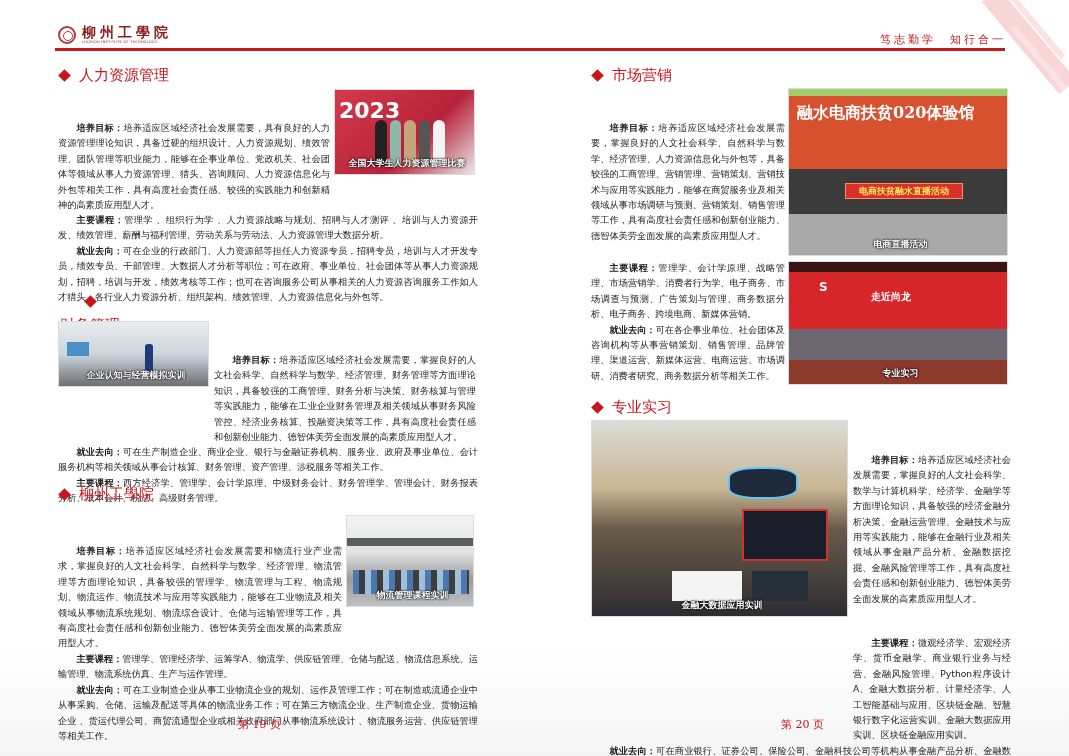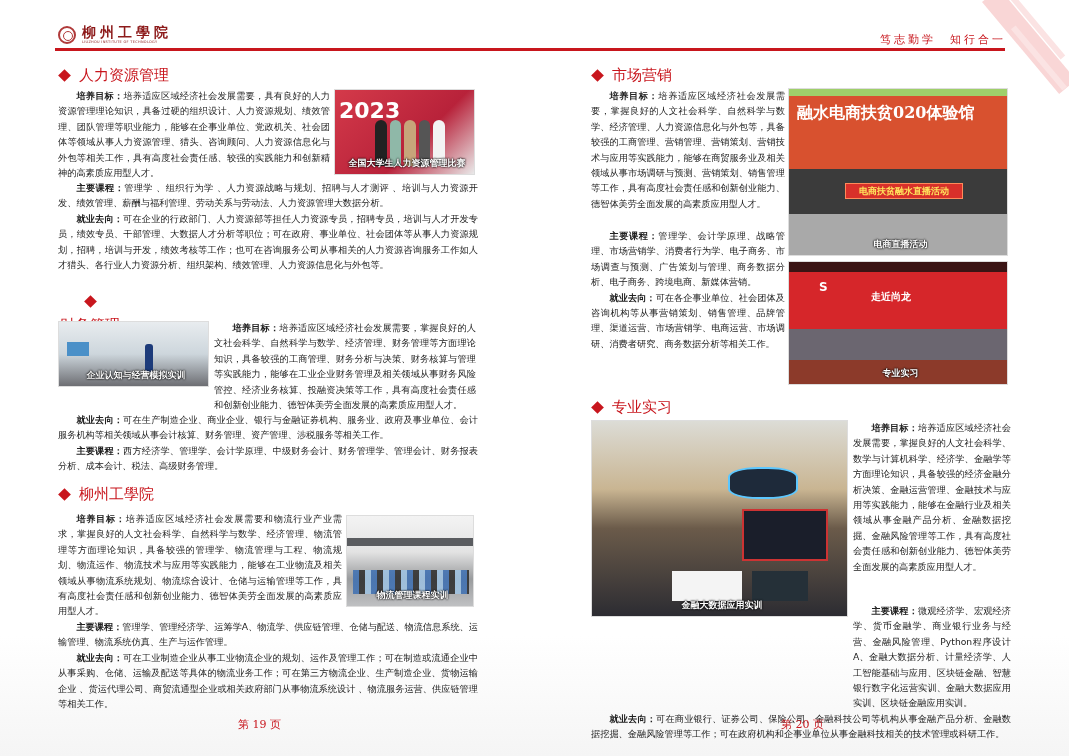--- a/index.html
+++ b/index.html
@@ -22,21 +22,21 @@
   .logo-cn { font-family: "DejaVu Serif", serif; font-size: 14px; color: #8d1b1b; letter-spacing: 4px; font-weight: bold; line-height: 16px; }
   .logo-en { font-size: 3.5px; color: #8d1b1b; letter-spacing: 0.3px; line-height: 5px; }
   .motto { position: absolute; left: 880px; top: 32px; font-size: 11px; color: #c8161d; letter-spacing: 3px; white-space: nowrap; }
   .watermark { position: absolute; right: 0; top: 0; width: 90px; height: 110px; overflow: hidden; }
   .watermark .wm { position: absolute; width: 120px; height: 22px; background: #f9d6d6; transform: rotate(50deg); }
 
   
   .sec-title { position: absolute; display: flex; align-items: center; gap: 10px; font-size: 15px; color: #c8161d; }
   .sec-title .diamond { width: 9px; height: 9px; background: #c8161d; transform: rotate(45deg); display: inline-block; }
 
-  .para { position: absolute; font-size: 9.2px; line-height: 15.4px; color: #222; text-align: justify; }
+  .para { position: absolute; font-size: 9.2px; line-height: 15.4px; color: #222; text-align: justify; margin-top: 32px; }
   .para .lbl { font-weight: bold; }
   .para p { text-indent: 2em; }
 
   .photo { position: absolute; overflow: hidden; border: 1px solid #ddd; }
   .photo .cap { position: absolute; left: 5px; right: 0; bottom: 4px; text-align: center; font-size: 9px; color: #fff; font-weight: bold; text-shadow: 0 0 2px #000, 0 0 2px #000; }
 
   .page-num { position: absolute; top: 717px; font-family: "DejaVu Serif", serif; font-size: 11px; color: #c8161d; }
 
   .bg-curve { position: absolute; left: 0; right: 0; bottom: 0; height: 120px; background: linear-gradient(180deg, rgba(255,255,255,0) 0%, #f5f5f5 100%); }
 </style>
@@ -128,21 +128,21 @@
 
     <div class="sec-title" style="left:58px; top:66px;">
       <span class="diamond"></span>
       <span>市场营销</span>
     </div>
     <div class="para" style="left:56px; top:88px; width:194px;">
       <p><span class="lbl">培养目标：</span><span>培养适应区域经济社会发展需要，掌握良好的人文社会科学、自然科学与数学、经济管理、人力资源信息化与外包等，具备较强的工商管理、营销管理、营销策划、营销技术与应用等实践能力，能够在商贸服务业及相关领域从事市场调研与预测、营销策划、销售管理等工作，具有高度社会责任感和创新创业能力、德智体美劳全面发展的高素质应用型人才。</span></p>
     </div>
     <div class="para" style="left:56px; top:228px; width:194px;">
       <p><span class="lbl">主要课程：</span><span>管理学、会计学原理、战略管理、市场营销学、消费者行为学、电子商务、市场调查与预测、广告策划与管理、商务数据分析、电子商务、跨境电商、新媒体营销。</span></p>
-      <p><span class="lbl">就业去向：</span><span>可在各企事业单位、社会团体及咨询机构等从事营销策划、销售管理、品牌管理、渠道运营、市场营销学、电商运营、市场调研、消费者研究、商务数据分析等相关工作。</span></p>
+      <p><span class="lbl">就业去向：</span><span>可在各企事业单位、社会团体及咨询机构等从事营销策划、销售管理、品牌管理、渠道运营、新媒体运营、电商运营、市场调研、消费者研究、商务数据分析等相关工作。</span></p>
     </div>
 
     <div class="photo" style="left:253px; top:88px; width:220px; height:168px; background:linear-gradient(180deg,#9fcf6a 0 4%,#d8512f 4% 48%,#3b3b3b 48% 75%,#a9a9a9 75% 100%);">
       <div style="position:absolute;left:8px;top:14px;font-family:'DejaVu Serif',serif;font-size:16px;color:#fff;font-weight:bold;white-space:nowrap;">融水电商扶贫020体验馆</div>
       <div style="position:absolute;left:56px;top:94px;width:118px;height:16px;background:#d8302a;border:1px solid #ff8a5a;font-size:9px;color:#ffe55c;font-weight:bold;text-align:center;line-height:14px;white-space:nowrap;">电商扶贫融水直播活动</div>
       <div class="cap">电商直播活动</div>
     </div>
     <div class="photo" style="left:253px; top:261px; width:220px; height:124px; background:linear-gradient(180deg,#3a1414 0 8%,#d6262a 8% 55%,#6b6670 55% 80%,#8c3a2a 80% 100%);">
       <div style="position:absolute;left:30px;top:18px;font-size:12px;color:#fff;font-weight:bold;letter-spacing:1px;">S</div>
       <div style="position:absolute;left:82px;top:28px;font-size:10px;color:#fff;font-weight:bold;">走近尚龙</div>

